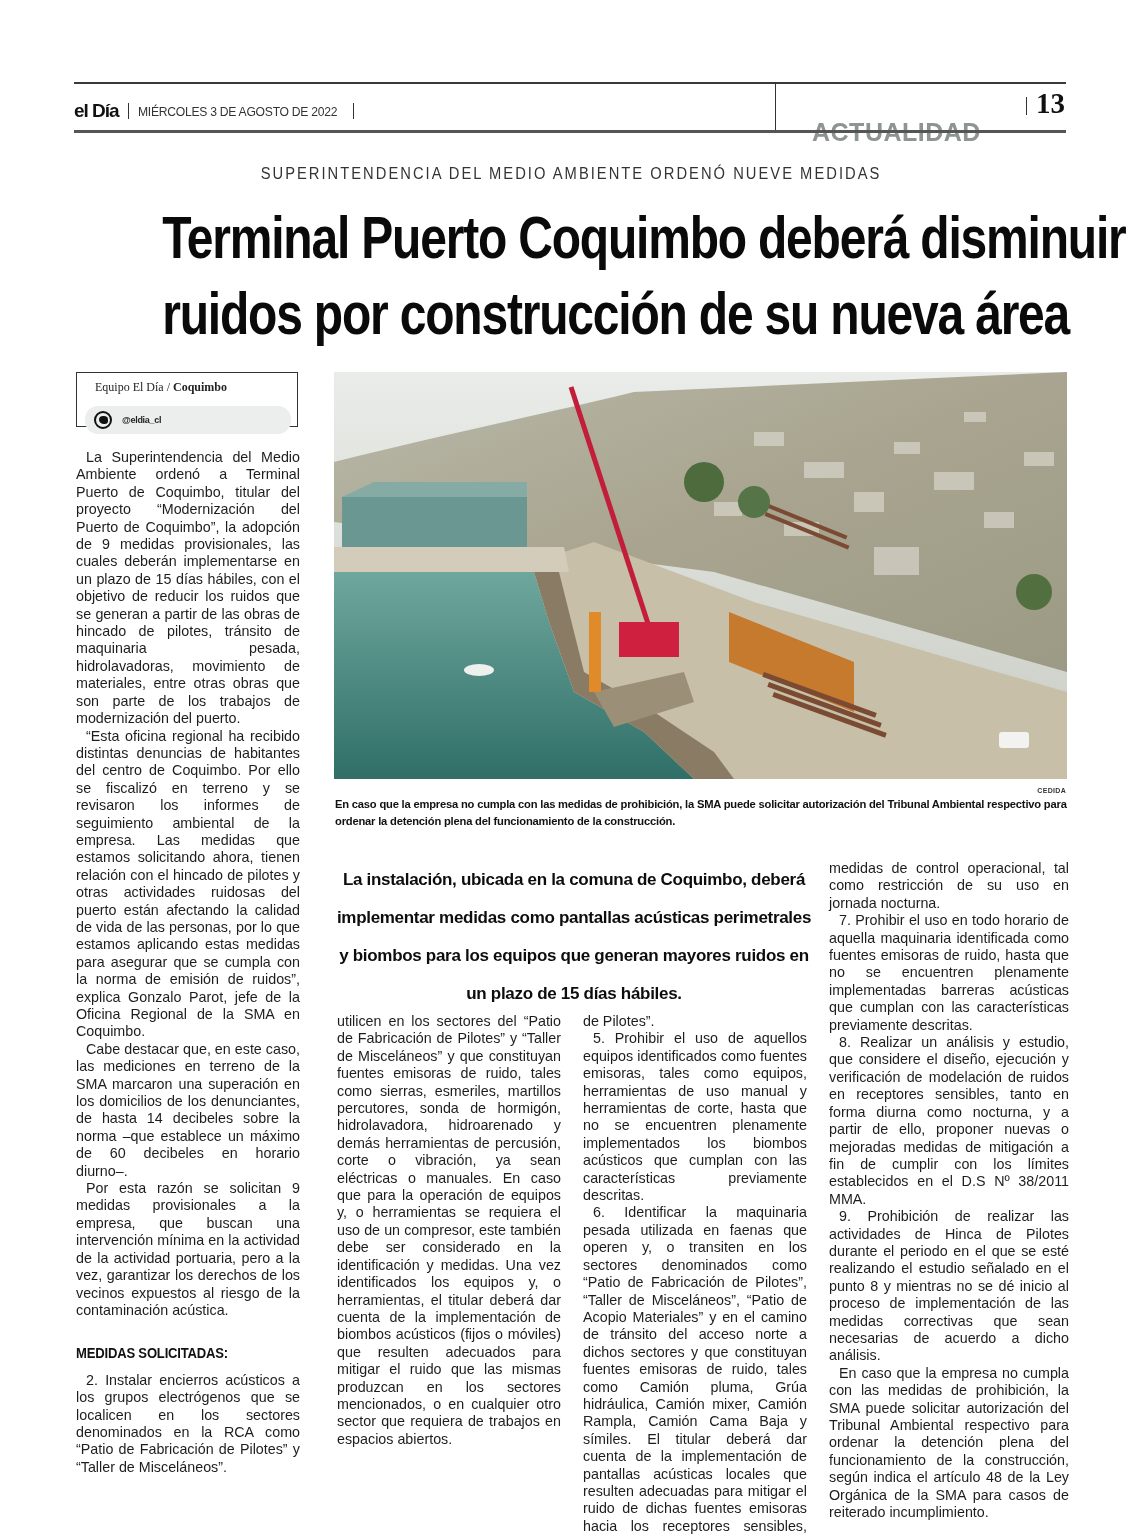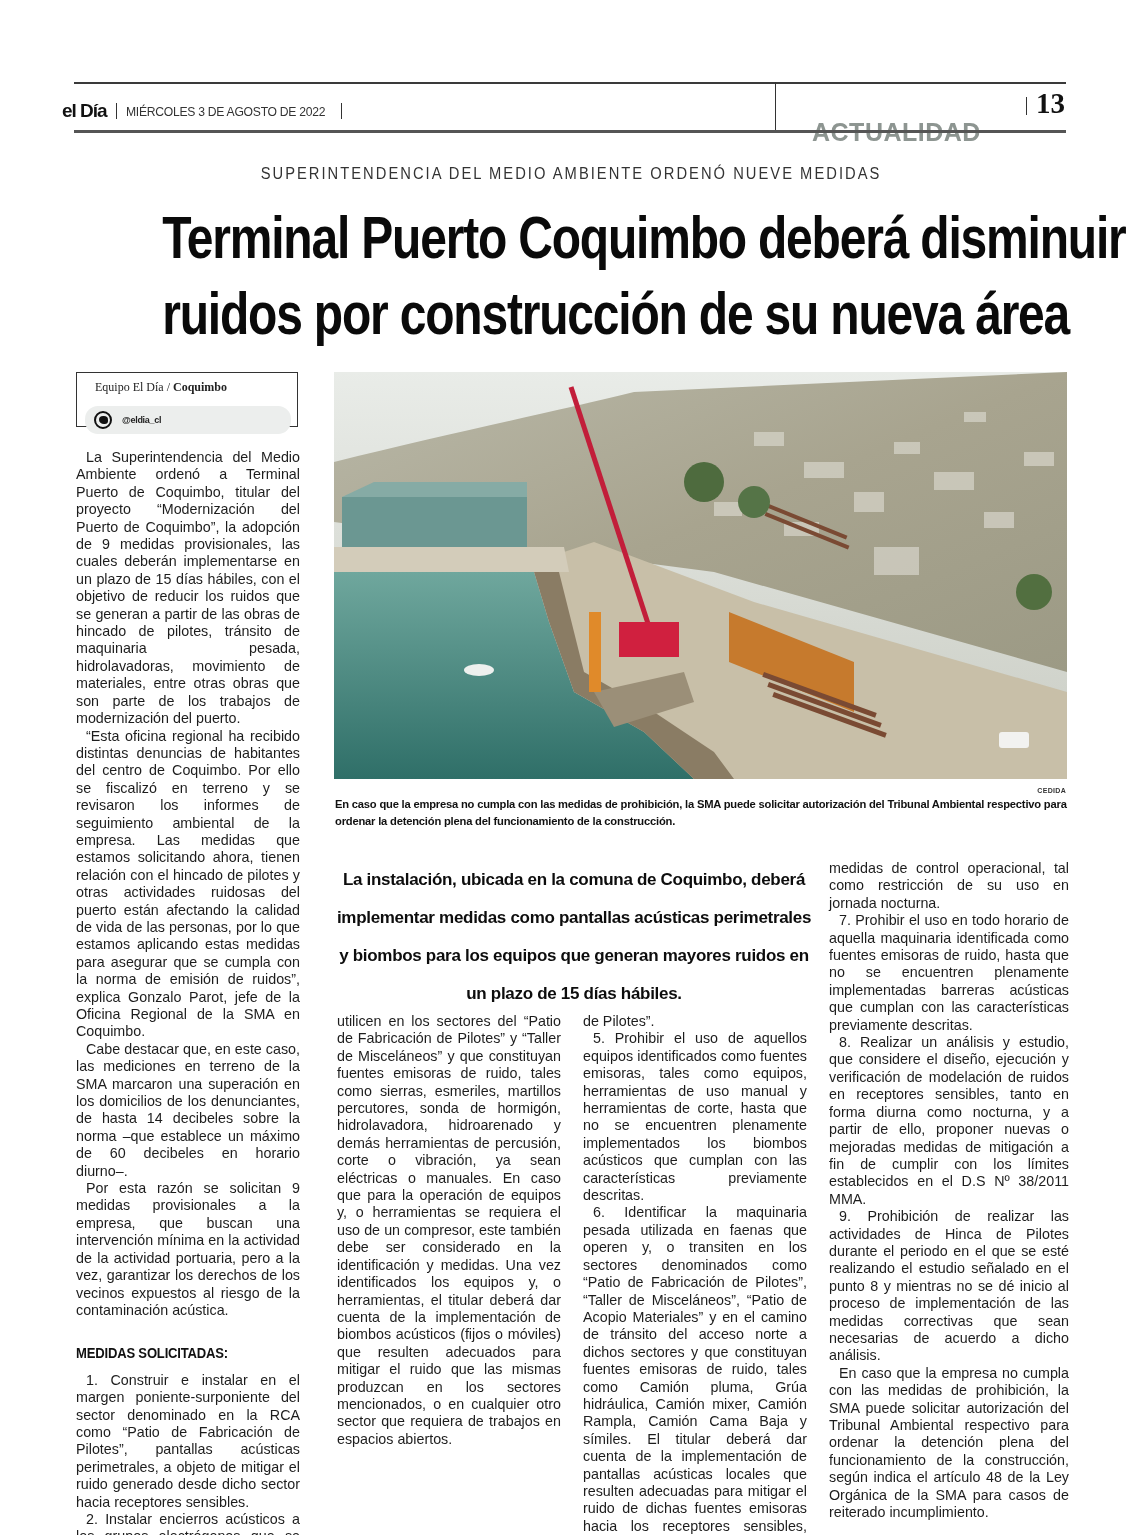--- a/index.html
+++ b/index.html
@@ -2,21 +2,21 @@
 <html><head>
 <meta charset="utf-8">
 <style>
   * { box-sizing: border-box; margin: 0; padding: 0; }
   html, body { width: 1142px; height: 1535px; background: #ffffff; overflow: hidden; }
   body { position: relative; font-family: "Liberation Sans", sans-serif; color: #1a1a1a; }
 
   
   .rule-top { position: absolute; left: 74px; top: 82px; width: 992px; height: 2px; background: #3a3a3a; }
   .rule-bottom { position: absolute; left: 74px; top: 130px; width: 992px; height: 3px; background: #555; }
-  .header-left { position: absolute; left: 62px; top: 96px; height: 30px; display: flex; align-items: center; }
+  .header-left { position: absolute; left: 74px; top: 96px; height: 30px; display: flex; align-items: center; }
   .logo { font-family: "Liberation Sans", sans-serif; font-weight: 700; font-size: 19px; color: #111; letter-spacing: -1px; }
   .sep { display: inline-block; width: 1px; height: 16px; background: #333; margin: 0 9px; }
   .date { font-family: "Liberation Sans Narrow", "Liberation Sans", sans-serif; font-size: 13.5px; color: #333; letter-spacing: -0.3px; transform: scaleX(0.9); transform-origin: left center; }
   .section-box { position: absolute; left: 775px; top: 82px; width: 1px; height: 50px; background: #333; }
   .section-name { position: absolute; left: 812px; top: 90px; font-family: "Liberation Sans", sans-serif; font-weight: 700; font-size: 25px; color: #8d9591; letter-spacing: 0.5px; margin-top: 28px; }
   .sep2 { position: absolute; left: 1026px; top: 97px; width: 1px; height: 18px; background: #333; }
   .page-number { position: absolute; left: 1036px; top: 87px; font-family: "Liberation Serif", serif; font-weight: 700; font-size: 29px; color: #111; }
 
   
   .kicker { position: absolute; left: 0; width: 1142px; top: 165px; text-align: center; font-family: "Liberation Sans", sans-serif; font-size: 16px; letter-spacing: 2.2px; color: #333; transform: scaleX(0.92); }
@@ -83,21 +83,20 @@
 
 <div class="col col1">
   <div id="col1-paras">
       <p>La Superintendencia del Medio Ambiente ordenó a Terminal Puerto de Coquimbo, titular del proyecto “Modernización del Puerto de Coquimbo”, la adopción de 9 medidas provisionales, las cuales deberán implementarse en un plazo de 15 días hábiles, con el objetivo de reducir los ruidos que se generan a partir de las obras de hincado de pilotes, tránsito de maquinaria pesada, hidrolavadoras, movimiento de materiales, entre otras obras que son parte de los trabajos de modernización del puerto.</p>
       <p>“Esta oficina regional ha recibido distintas denuncias de habitantes del centro de Coquimbo. Por ello se fiscalizó en terreno y se revisaron los informes de seguimiento ambiental de la empresa. Las medidas que estamos solicitando ahora, tienen relación con el hincado de pilotes y otras actividades ruidosas del puerto están afectando la calidad de vida de las personas, por lo que estamos aplicando estas medidas para asegurar que se cumpla con la norma de emisión de ruidos”, explica Gonzalo Parot, jefe de la Oficina Regional de la SMA en Coquimbo.</p>
       <p>Cabe destacar que, en este caso, las mediciones en terreno de la SMA marcaron una superación en los domicilios de los denunciantes, de hasta 14 decibeles sobre la norma –que establece un máximo de 60 decibeles en horario diurno–.</p>
       <p>Por esta razón se solicitan 9 medidas provisionales a la empresa, que buscan una intervención mínima en la actividad de la actividad portuaria, pero a la vez, garantizar los derechos de los vecinos expuestos al riesgo de la contaminación acústica.</p>
     </div>
   <div class="subhead">MEDIDAS SOLICITADAS:</div>
   <div id="col1-measures">
-      <p>1. Construir e instalar en el margen poniente-surponiente del sector denominado en la RCA como “Patio de Fabricación de Pilotes”, pantallas acústicas perimetrales, a objeto de mitigar el ruido generado desde dicho sector hacia receptores sensibles.</p>
       <p>2. Instalar encierros acústicos a los grupos electrógenos que se localicen en los sectores denominados en la RCA como “Patio de Fabricación de Pilotes” y “Taller de Misceláneos”.</p>
     </div>
 </div>
 
 <div class="photo">
   <svg width="733" height="407" viewBox="0 0 733 407">
     <defs>
       <linearGradient id="sky" x1="0" y1="0" x2="0" y2="1">
         <stop offset="0" stop-color="#e9ece8"></stop>
           <stop offset="1" stop-color="#c9ccc3"></stop>

